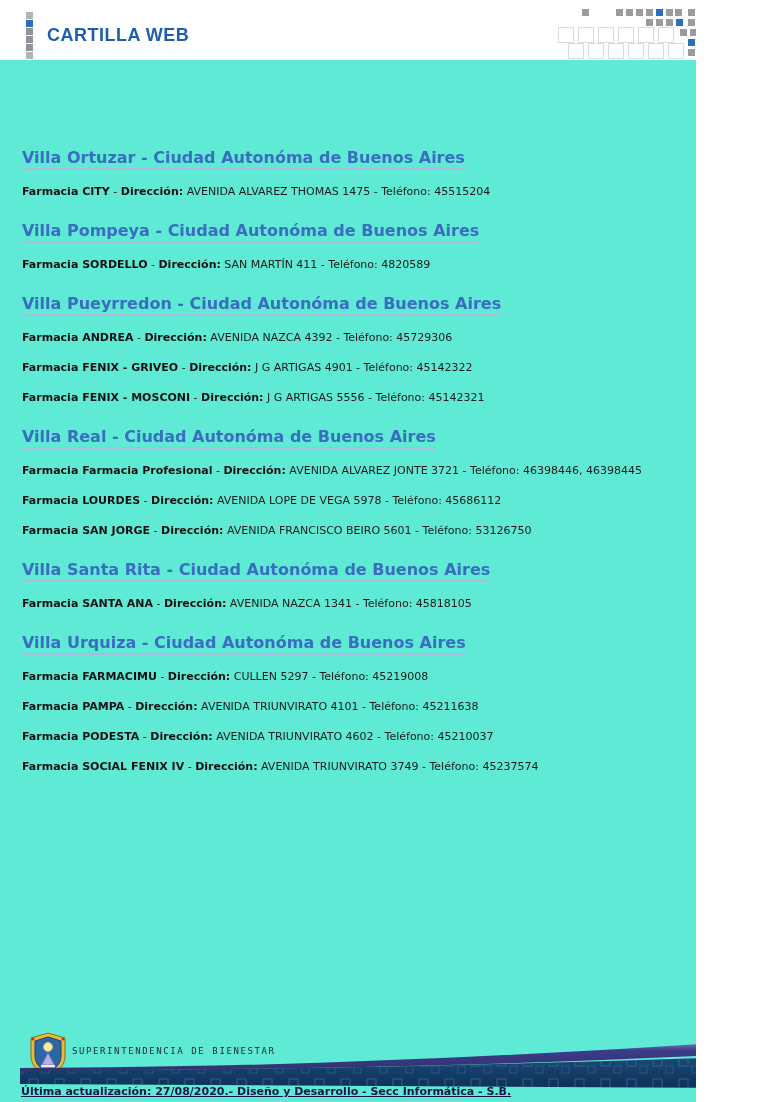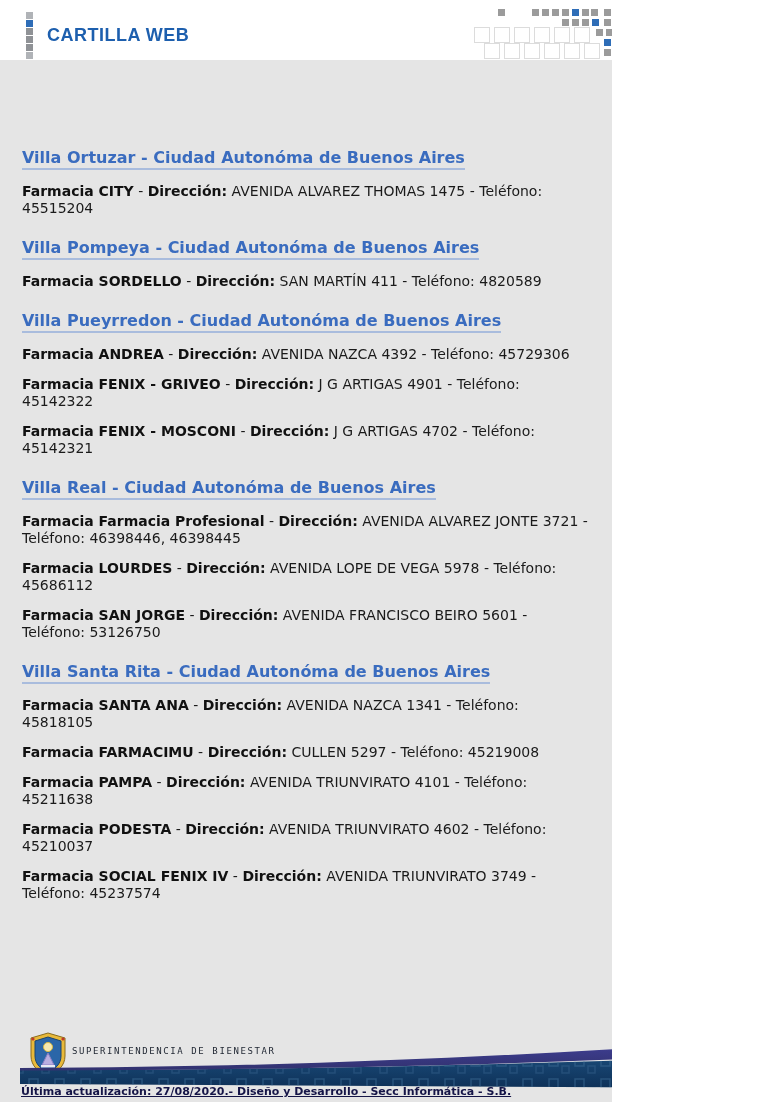--- a/index.html
+++ b/index.html
@@ -1,16 +1,16 @@
 <!DOCTYPE html>
 <html><head>
 <meta charset="utf-8">
 <style>
   html,body{margin:0;padding:0;background:#fff;}
-  .page{position:relative;width:612px;height:1102px;background:#e5e5e5;overflow:hidden;
+  .page{position:relative;width:696px;height:1102px;background:#5eead4;overflow:hidden;
         font-family:"DejaVu Sans","Liberation Sans",sans-serif;color:#1a1a1a;text-decoration:underline;}
 
   
   .app-header{position:absolute;top:0;left:0;right:0;height:60px;background:#fff;}
   .logo{position:absolute;left:26px;top:12px;display:flex;align-items:center;}
   .logo-squares{display:flex;flex-direction:column;gap:1px;margin-right:14px;}
   .logo-squares span{width:7px;height:7px;background:#8f9296;display:block;}
   .logo-squares span.blue{background:#2e6db7;}
   .logo-squares span.lt{background:#b0b3b7;}
   .logo-text{font-size:18px;font-weight:bold;color:#1d5fae;letter-spacing:0.5px;
@@ -19,21 +19,21 @@
   .mosaic i{position:absolute;display:block;}
   .mosaic i.g{background:#9b9b9b;}
   .mosaic i.b{background:#2e6db7;}
   .mosaic i.o{background:#fff;border:1px solid #dcdcdc;}
 
   
   .content{position:absolute;top:127px;left:22px;right:22px;}
   .section-title{display:inline-block;margin:0;font-size:16px;line-height:20px;font-weight:bold;
          color:#3a6cbf;text-decoration:none;border-bottom:2px solid #a9bcdd;cursor:pointer;}
   .section-head{margin:14px 0 0;}
-  .item{margin:13px 0 0;font-size:14px;line-height:17px;color:#1a1a1a;}
+  .item{margin:13px 0 0;font-size:11px;line-height:17px;color:#1a1a1a;}
   .item b{font-weight:bold;color:#111;}
 
   
   .crest{position:absolute;left:28px;top:1032px;}
   .org-name{position:absolute;left:72px;top:1046px;font-family:"DejaVu Sans Mono","Liberation Mono",monospace;
             font-size:9px;letter-spacing:1.6px;color:#1d2430;white-space:nowrap;}
   .swoosh{position:absolute;left:0;top:1032px;width:760px;height:60px;}
   .update-line{position:absolute;left:0;top:1085px;width:760px;text-align:left;
                font-size:11px;font-weight:bold;color:#151547;text-decoration:underline;padding-left:21px;}
 </style>
@@ -103,21 +103,21 @@
   </div>
     </section>
 
     <section>
       <h2 class="section-head"><a class="section-title">Villa Pueyrredon - Ciudad Autonóma de Buenos Aires</a></h2>
       <div class="items">
     <p class="item"><b class="farm-name">Farmacia ANDREA</b><span class="sep1"> - </span><b class="dir-label">Dirección:</b><span class="addr"> AVENIDA NAZCA 4392 - </span><span class="tel-label">Teléfono:</span><span class="tel"> 45729306</span></p>
 
     <p class="item"><b class="farm-name">Farmacia FENIX - GRIVEO</b><span class="sep1"> - </span><b class="dir-label">Dirección:</b><span class="addr"> J G ARTIGAS 4901 - </span><span class="tel-label">Teléfono:</span><span class="tel"> 45142322</span></p>
 
-    <p class="item"><b class="farm-name">Farmacia FENIX - MOSCONI</b><span class="sep1"> - </span><b class="dir-label">Dirección:</b><span class="addr"> J G ARTIGAS 4702 - </span><span class="tel-label">Teléfono:</span><span class="tel"> 45142321</span></p>
+    <p class="item"><b class="farm-name">Farmacia FENIX - MOSCONI</b><span class="sep1"> - </span><b class="dir-label">Dirección:</b><span class="addr"> J G ARTIGAS 5556 - </span><span class="tel-label">Teléfono:</span><span class="tel"> 45142321</span></p>
   </div>
     </section>
 
     <section>
       <h2 class="section-head"><a class="section-title">Villa Real - Ciudad Autonóma de Buenos Aires</a></h2>
       <div class="items">
     <p class="item"><b class="farm-name">Farmacia Farmacia Profesional</b><span class="sep1"> - </span><b class="dir-label">Dirección:</b><span class="addr"> AVENIDA ALVAREZ JONTE 3721 - </span><span class="tel-label">Teléfono:</span><span class="tel"> 46398446, 46398445</span></p>
 
     <p class="item"><b class="farm-name">Farmacia LOURDES</b><span class="sep1"> - </span><b class="dir-label">Dirección:</b><span class="addr"> AVENIDA LOPE DE VEGA 5978 - </span><span class="tel-label">Teléfono:</span><span class="tel"> 45686112</span></p>
 
@@ -126,20 +126,21 @@
     </section>
 
     <section>
       <h2 class="section-head"><a class="section-title">Villa Santa Rita - Ciudad Autonóma de Buenos Aires</a></h2>
       <div class="items">
     <p class="item"><b class="farm-name">Farmacia SANTA ANA</b><span class="sep1"> - </span><b class="dir-label">Dirección:</b><span class="addr"> AVENIDA NAZCA 1341 - </span><span class="tel-label">Teléfono:</span><span class="tel"> 45818105</span></p>
   </div>
     </section>
 
     <section>
+      <h2 class="section-head"><a class="section-title">Villa Urquiza - Ciudad Autonóma de Buenos Aires</a></h2>
       <div class="items">
     <p class="item"><b class="farm-name">Farmacia FARMACIMU</b><span class="sep1"> - </span><b class="dir-label">Dirección:</b><span class="addr"> CULLEN 5297 - </span><span class="tel-label">Teléfono:</span><span class="tel"> 45219008</span></p>
 
     <p class="item"><b class="farm-name">Farmacia PAMPA</b><span class="sep1"> - </span><b class="dir-label">Dirección:</b><span class="addr"> AVENIDA TRIUNVIRATO 4101 - </span><span class="tel-label">Teléfono:</span><span class="tel"> 45211638</span></p>
 
     <p class="item"><b class="farm-name">Farmacia PODESTA</b><span class="sep1"> - </span><b class="dir-label">Dirección:</b><span class="addr"> AVENIDA TRIUNVIRATO 4602 - </span><span class="tel-label">Teléfono:</span><span class="tel"> 45210037</span></p>
 
     <p class="item"><b class="farm-name">Farmacia SOCIAL FENIX IV</b><span class="sep1"> - </span><b class="dir-label">Dirección:</b><span class="addr"> AVENIDA TRIUNVIRATO 3749 - </span><span class="tel-label">Teléfono:</span><span class="tel"> 45237574</span></p>
   </div>
     </section>

